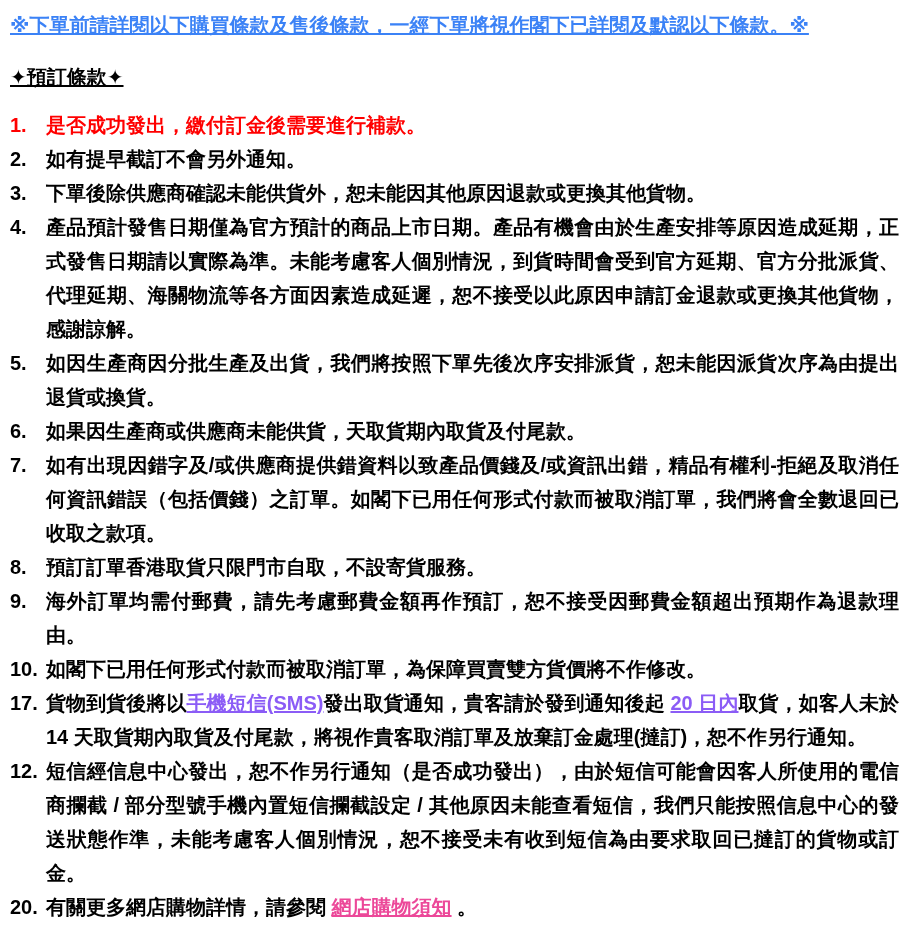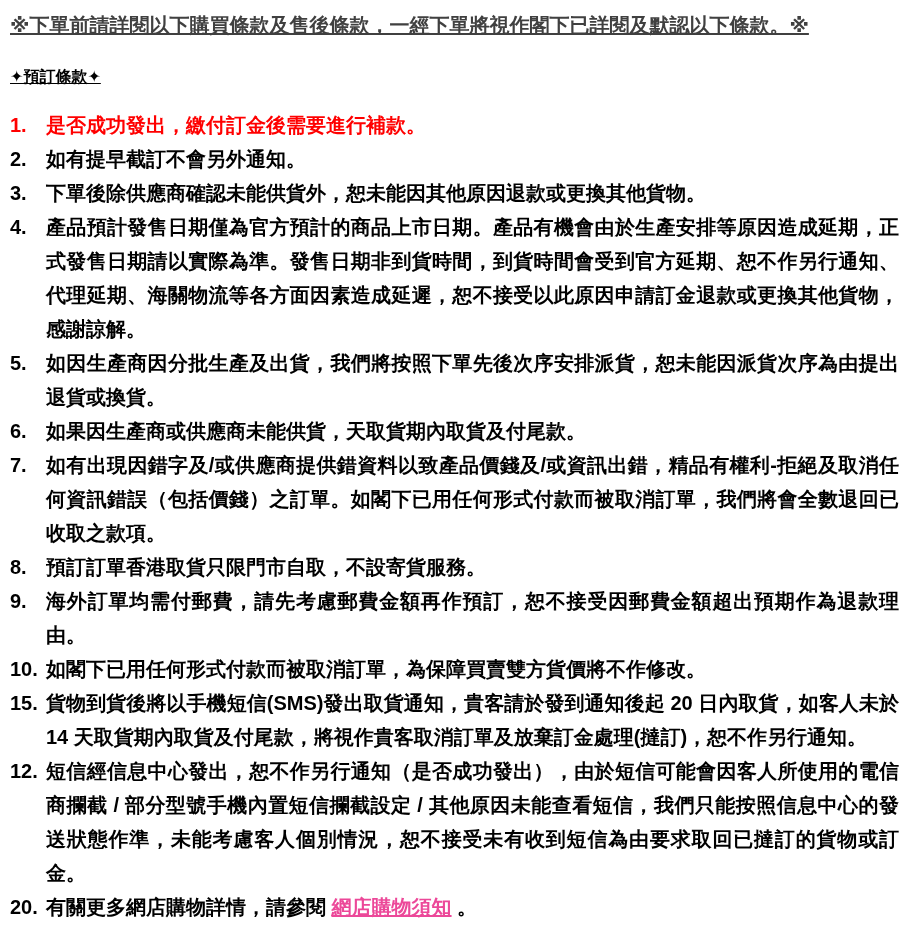--- a/index.html
+++ b/index.html
@@ -10,26 +10,26 @@
     width: 913px;
     min-height: 948px;
     font-family: "Liberation Sans", "DejaVu Sans", sans-serif;
     font-weight: bold;
     color: #000000;
     padding: 10px 14px 10px 10px;
   }
   .notice-title {
     font-size: 20px;
     line-height: 30px;
-    color: #404040;
+    color: #3b82f6;
     text-decoration: underline;
     margin-bottom: 22px;
   }
   .section-title {
-    font-size: 16px;
+    font-size: 20px;
     line-height: 30px;
     color: #000000;
     text-decoration: underline;
     margin-bottom: 16px;
   }
   .terms-list {
     width: 100%;
   }
   .term-row {
     display: flex;
@@ -43,21 +43,22 @@
   }
   .term-text {
     flex: 1 1 auto;
     text-align: justify;
   }
   .term-row.red,
   .red-text {
     color: #ff0000;
   }
   .red-underline {
-    color: #000000;
+    color: #8b5cf6;
+    text-decoration: underline;
   }
   a.link {
     color: #ec4899;
     text-decoration: underline;
     cursor: pointer;
   }
 </style>
 </head>
 <body>
 
@@ -73,21 +74,21 @@
     <div class="term-row">
       <span class="term-num">2.</span>
       <span class="term-text"><span>如有提早截訂不會另外通知。</span></span>
     </div>
     <div class="term-row">
       <span class="term-num">3.</span>
       <span class="term-text"><span>下單後除供應商確認未能供貨外，恕未能因其他原因退款或更換其他貨物。</span></span>
     </div>
     <div class="term-row">
       <span class="term-num">4.</span>
-      <span class="term-text"><span>產品預計發售日期僅為官方預計的商品上市日期。產品有機會由於生產安排等原因造成延期，正式發售日期請以實際為準。發售日期非到貨時間，到貨時間會受到官方延期、恕不作另行通知、代理延期、海關物流等各方面因素造成延遲，恕不接受以此原因申請訂金退款或更換其他貨物，感謝諒解。</span></span>
+      <span class="term-text"><span>產品預計發售日期僅為官方預計的商品上市日期。產品有機會由於生產安排等原因造成延期，正式發售日期請以實際為準。未能考慮客人個別情況，到貨時間會受到官方延期、官方分批派貨、代理延期、海關物流等各方面因素造成延遲，恕不接受以此原因申請訂金退款或更換其他貨物，感謝諒解。</span></span>
     </div>
     <div class="term-row">
       <span class="term-num">5.</span>
       <span class="term-text"><span>如因生產商因分批生產及出貨，我們將按照下單先後次序安排派貨，恕未能因派貨次序為由提出退貨或換貨。</span></span>
     </div>
     <div class="term-row">
       <span class="term-num">6.</span>
       <span class="term-text"><span>如果因生產商或供應商未能供貨，天取貨期內取貨及付尾款。</span></span>
     </div>
     <div class="term-row">
@@ -100,21 +101,21 @@
     </div>
     <div class="term-row">
       <span class="term-num">9.</span>
       <span class="term-text"><span>海外訂單均需付郵費，請先考慮郵費金額再作預訂，恕不接受因郵費金額超出預期作為退款理由。</span></span>
     </div>
     <div class="term-row">
       <span class="term-num">10.</span>
       <span class="term-text"><span>如閣下已用任何形式付款而被取消訂單，為保障買賣雙方貨價將不作修改。</span></span>
     </div>
     <div class="term-row">
-      <span class="term-num">15.</span>
+      <span class="term-num">17.</span>
       <span class="term-text"><span>貨物到貨後將以</span><span class="red-underline">手機短信(SMS)</span><span>發出取貨通知，貴客請於發到通知後起 </span><span class="red-underline">20 日內</span><span>取貨，如客人未於 14 天取貨期內取貨及付尾款，將視作貴客取消訂單及放棄訂金處理(撻訂)，恕不作另行通知。</span></span>
     </div>
     <div class="term-row">
       <span class="term-num">12.</span>
       <span class="term-text"><span>短信經信息中心發出，恕不作另行通知（是否成功發出），由於短信可能會因客人所使用的電信商攔截 / 部分型號手機內置短信攔截設定 / 其他原因未能查看短信，我們只能按照信息中心的發送狀態作準，未能考慮客人個別情況，恕不接受未有收到短信為由要求取回已撻訂的貨物或訂金。</span></span>
     </div>
     <div class="term-row">
       <span class="term-num">20.</span>
       <span class="term-text"><span>有關更多網店購物詳情，請參閱 </span><a href="#" class="link">網店購物須知</a><span> 。</span></span>
     </div>

